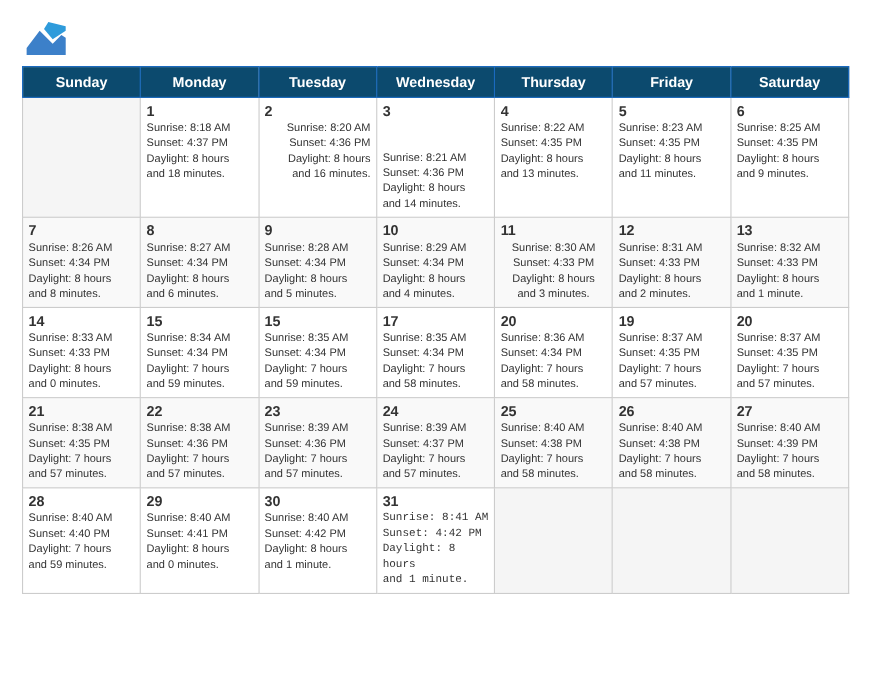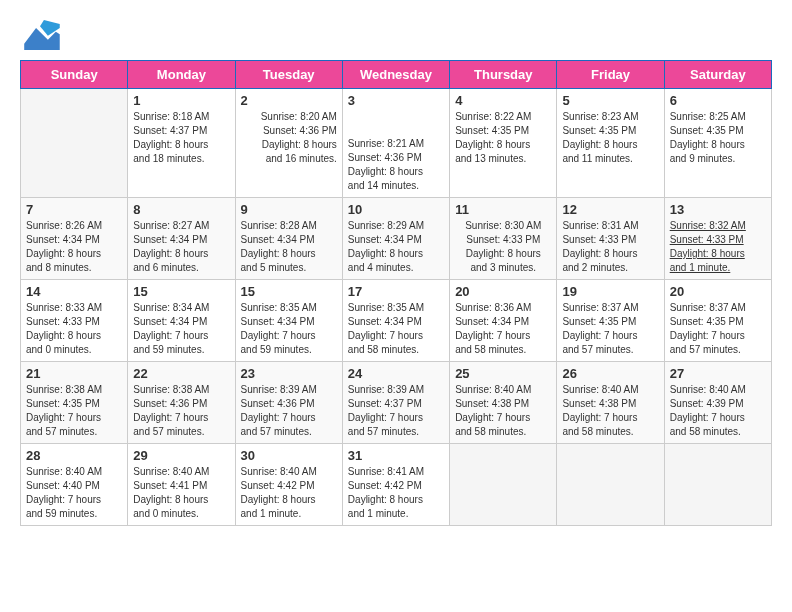--- a/index.html
+++ b/index.html
@@ -40,21 +40,21 @@
     .subtitle {
       font-size: 16px;
       color: #555;
     }
     .calendar {
       width: 100%;
       border-collapse: collapse;
       border: 1px solid #ccc;
     }
     .calendar th {
-      background-color: #ec4899;
+      background-color: #0c4a6e;
       color: #fff;
       font-size: 13px;
       font-weight: bold;
       padding: 6px 4px;
       text-align: center;
       border: 1px solid #1a6abf;
     }
     .calendar td {
       vertical-align: top;
       border: 1px solid #ccc;
@@ -201,21 +201,21 @@
         </td>
         <td>
           <span class="day-num">12</span>
           <div class="day-info" style="white-space: pre-line;">Sunrise: 8:31 AM
 Sunset: 4:33 PM
 Daylight: 8 hours
 and 2 minutes.</div>
         </td>
         <td>
           <span class="day-num">13</span>
-          <div class="day-info" style="white-space: pre-line; text-decoration: underline;">Sunrise: 8:32 AM
+          <div class="day-info" style="white-space: pre-line;">Sunrise: 8:32 AM
 Sunset: 4:33 PM
 Daylight: 8 hours
 and 1 minute.</div>
         </td>
       </tr>
       <tr>
         <td>
           <span class="day-num">14</span>
           <div class="day-info" style="white-space: pre-line;">Sunrise: 8:33 AM
 Sunset: 4:33 PM
@@ -333,21 +333,21 @@
         </td>
         <td>
           <span class="day-num">30</span>
           <div class="day-info" style="white-space: pre-line;">Sunrise: 8:40 AM
 Sunset: 4:42 PM
 Daylight: 8 hours
 and 1 minute.</div>
         </td>
         <td>
           <span class="day-num">31</span>
-          <div class="day-info" style="white-space: pre-line;">Sunrise: 8:41 AM
+          <div class="day-info" style="white-space: pre-line; font-family: Liberation Mono, monospace;">Sunrise: 8:41 AM
 Sunset: 4:42 PM
 Daylight: 8 hours
 and 1 minute.</div>
         </td>
         <td class="empty-cell"></td>
         <td class="empty-cell"></td>
         <td class="empty-cell"></td>
       </tr>
     </tbody>
 </table>

